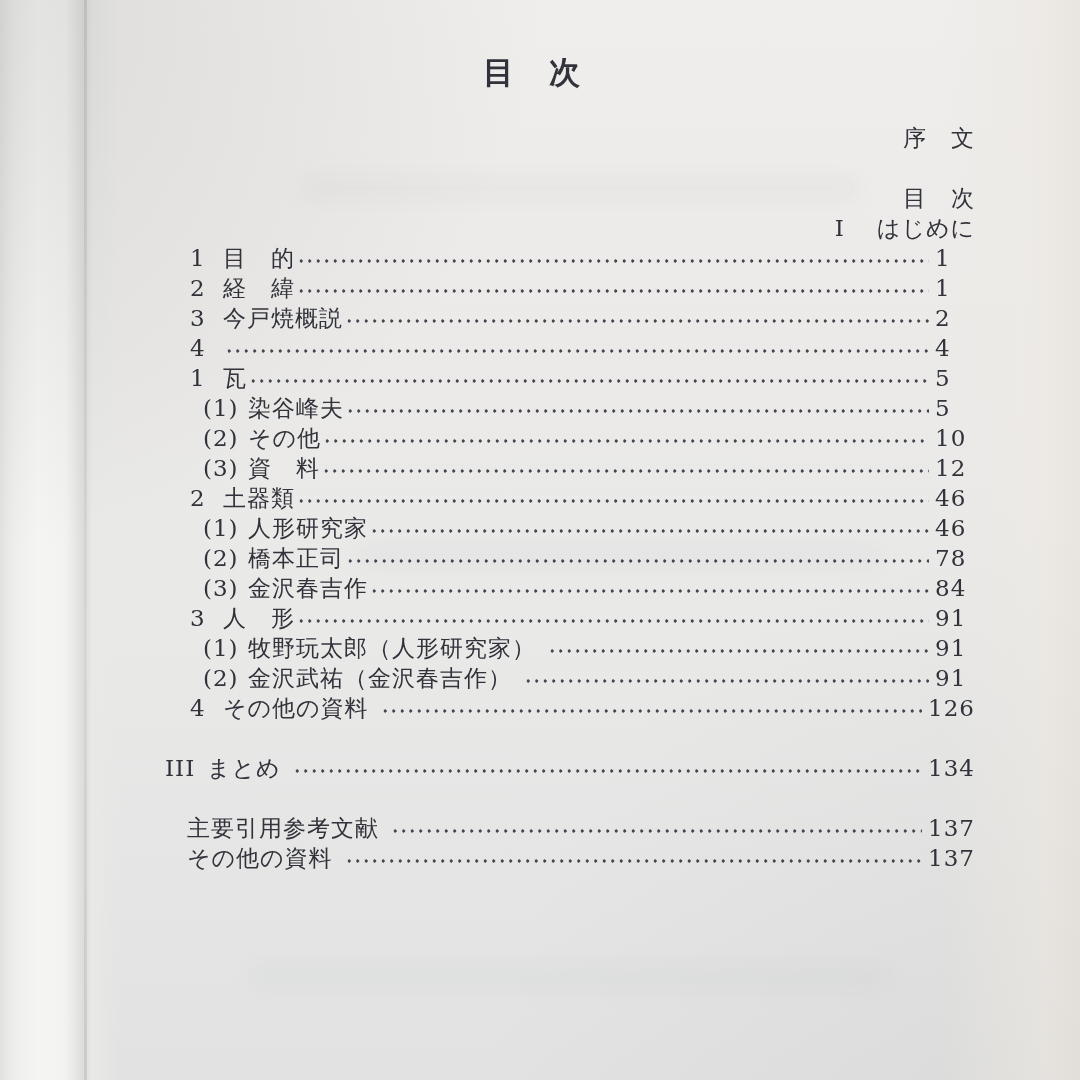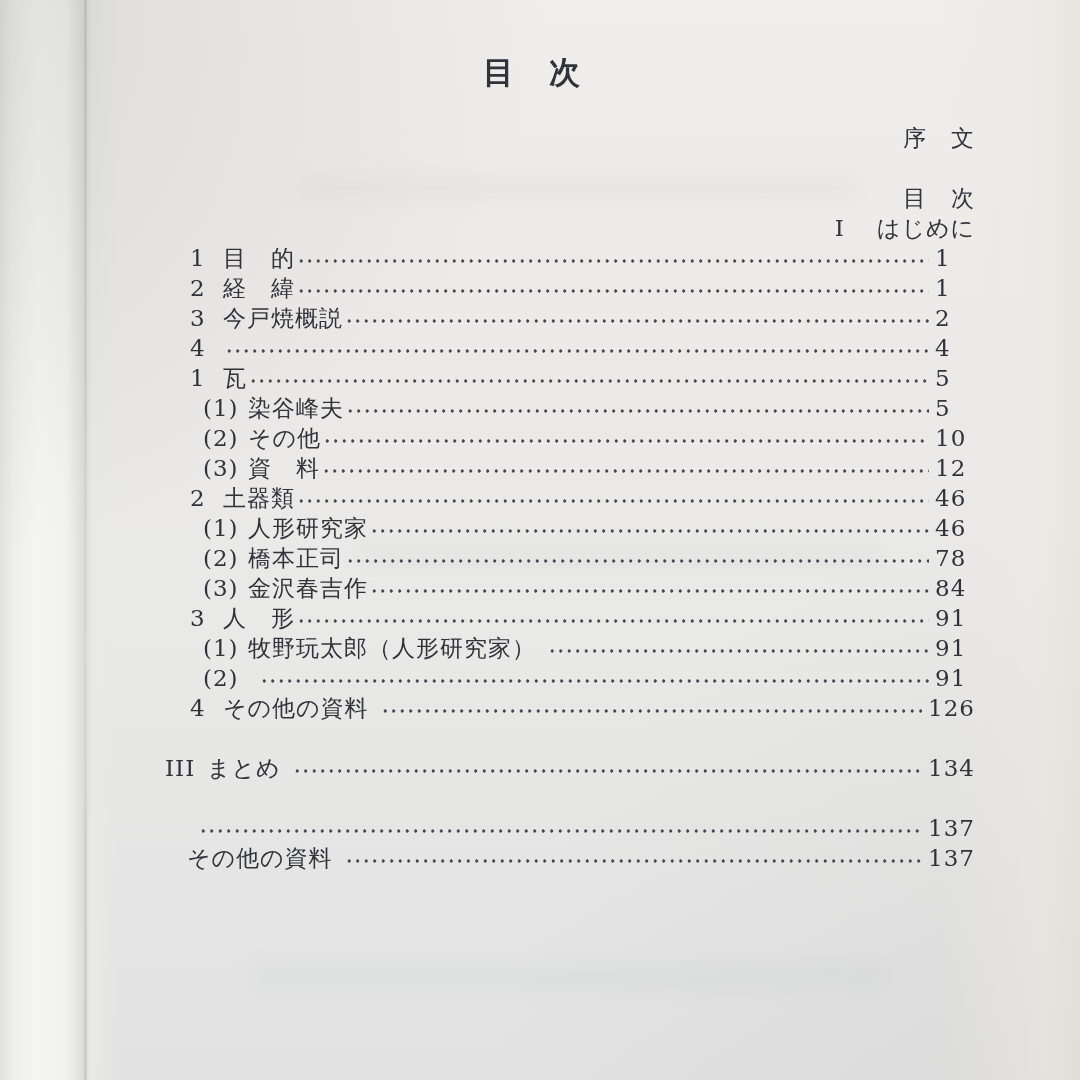--- a/index.html
+++ b/index.html
@@ -157,36 +157,38 @@
         <span class="pageno">91</span>
       </div>
       <div class="row sub">
         <span class="prefix">(1)</span>
         <span class="entry-title">牧野玩太郎（人形研究家）</span>
         <div class="leader sp"></div>
         <span class="pageno">91</span>
       </div>
       <div class="row sub">
         <span class="prefix">(2)</span>
+        <span class="entry-title">金沢武祐（金沢春吉作）</span>
         <div class="leader sp"></div>
         <span class="pageno">91</span>
       </div>
       <div class="row num">
         <span class="prefix">4</span>
         <span class="entry-title">その他の資料</span>
         <div class="leader sp"></div>
         <span class="pageno">126</span>
       </div>
       <div class="row sec gap">
         <span class="prefix">III</span>
         <span class="entry-title">まとめ</span>
         <div class="leader sp"></div>
         <span class="pageno">134</span>
       </div>
       <div class="row ref gap">
+        <span class="entry-title">主要引用参考文献</span>
         <div class="leader sp"></div>
         <span class="pageno">137</span>
       </div>
       <div class="row ref">
         <span class="entry-title">その他の資料</span>
         <div class="leader sp"></div>
         <span class="pageno">137</span>
       </div>
     </div>
 </div>

